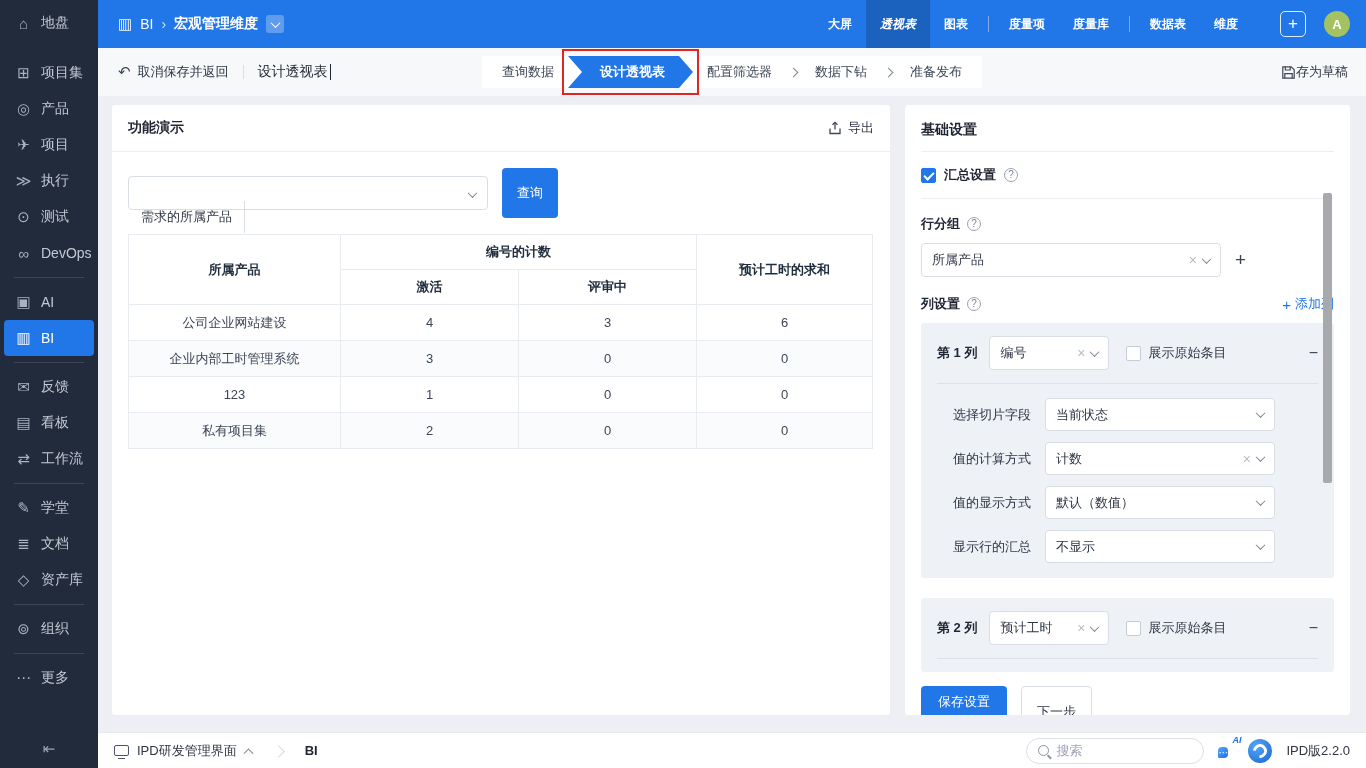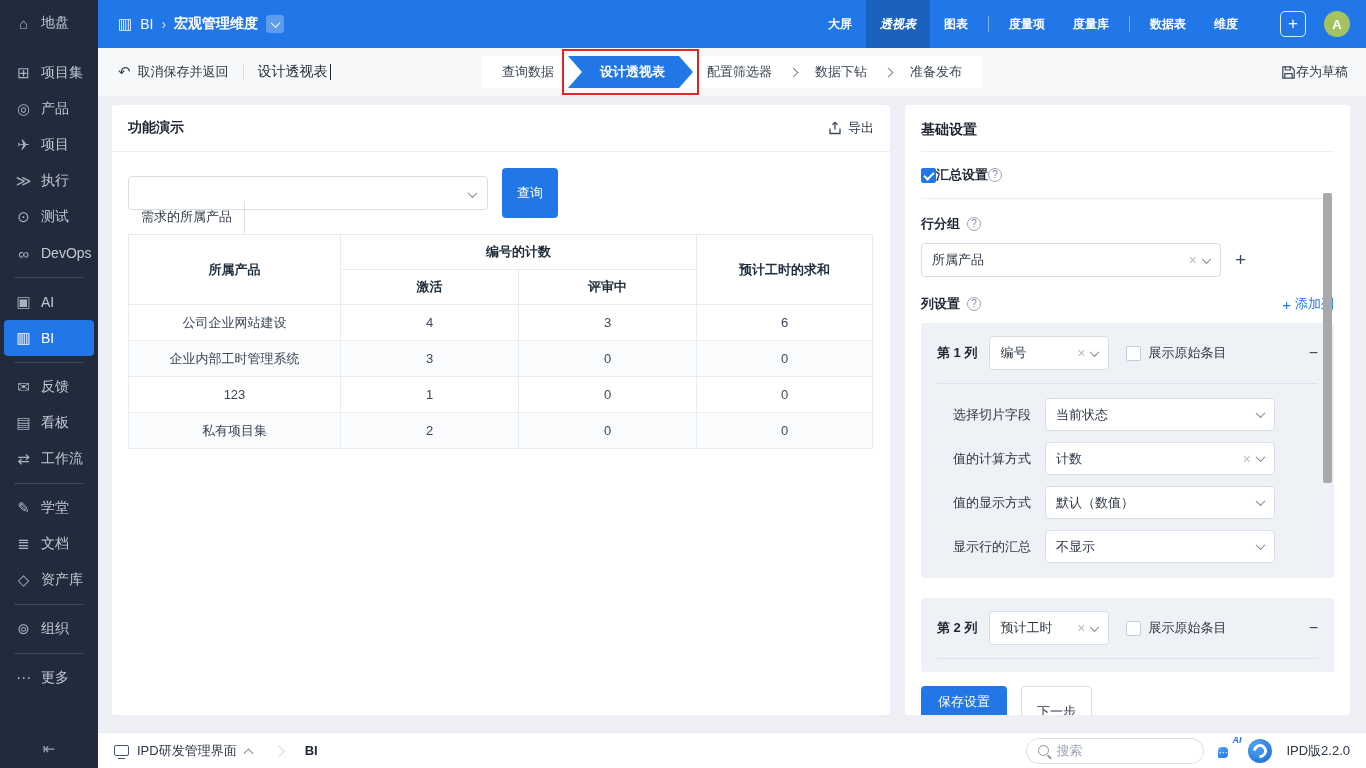--- a/index.html
+++ b/index.html
@@ -86,21 +86,21 @@
   .pivot th, .pivot td { border:1px solid #e8ebf0; text-align:center; font-size:13px; }
   .pivot th { height:35px; color:#1f2d3d; font-weight:700; background:#fff; }
   .pivot td { height:36px; color:#3c4656; }
   .pivot tbody tr:nth-child(even) { background:#fafbfd; }
   .col-prod { width:212px; } .col-a { width:178px; } .col-b { width:178px; } .col-c { width:176px; }
 
   
   .right-card { flex:1; position:relative; padding:0 16px; overflow:hidden; }
   .set-title { font-size:14px; font-weight:700; color:#1f2633; padding:16px 0 12px; }
   .hr { height:1px; background:#eceef3; }
-  .cb-row { display:flex; align-items:center; padding:14px 0; }
+  .cb-row { display:flex; align-items:center; gap:8px; padding:14px 0; }
   .cb { width:15px; height:15px; border:1px solid #c5ccd6; border-radius:2px; background:#fff;
     position:relative; cursor:pointer; flex-shrink:0; }
   .cb.on { background:#2277e8; border-color:#2277e8; }
   .cb.on::after { content:""; position:absolute; left:4px; top:1px; width:4px; height:8px;
     border-right:2px solid #fff; border-bottom:2px solid #fff; transform:rotate(45deg); }
   .cb-label { font-size:13px; font-weight:700; color:#1f2633; }
   .cb-label-plain { font-size:13px; color:#2e3644; }
   .help { width:14px; height:14px; border:1px solid #9aa3b2; border-radius:50%;
     color:#7a8494; font-size:10px; line-height:12px; text-align:center; flex-shrink:0; }
   .help::before { content:"?"; }

